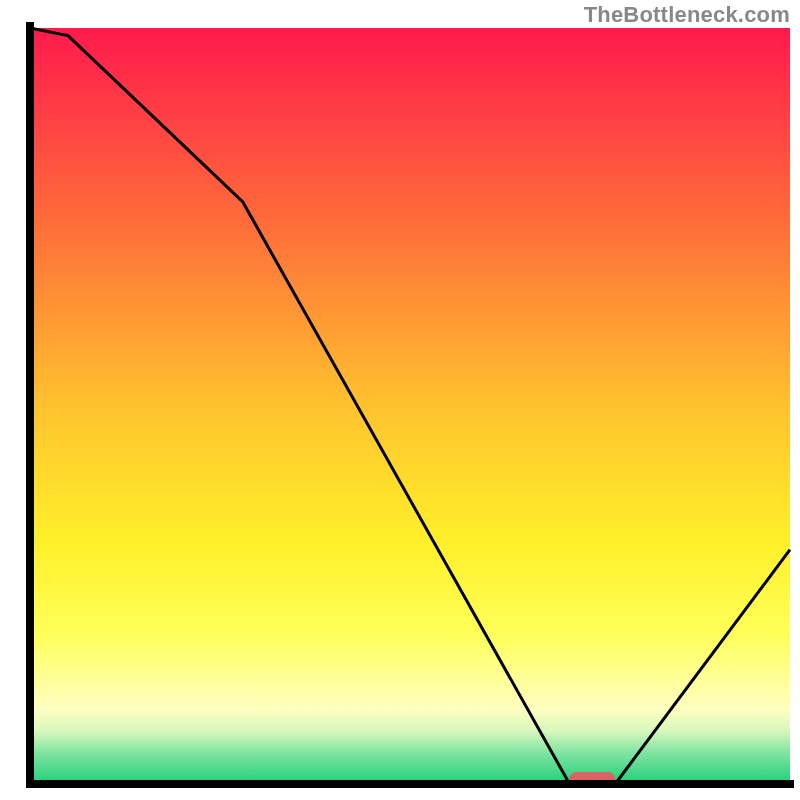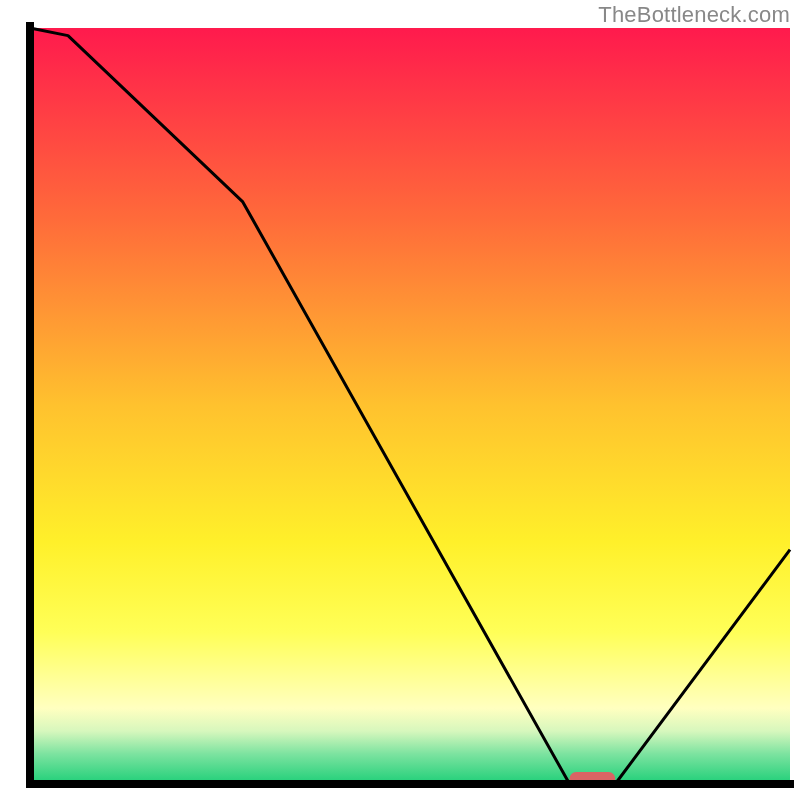--- a/index.html
+++ b/index.html
@@ -18,21 +18,21 @@
   }
   svg {
     display: block;
   }
   .watermark {
     position: absolute;
     top: 2px;
     right: 10px;
     color: #888888;
     font-size: 22px;
-    font-weight: 400;
+    font-weight: 700;
     letter-spacing: 0.2px;
   }
 </style>
 </head>
 <body>
 
 <div class="chart-wrap">
   <div class="watermark">TheBottleneck.com</div>
   <svg id="chart-svg" width="800" height="800" viewBox="0 0 800 800">
       <defs>

